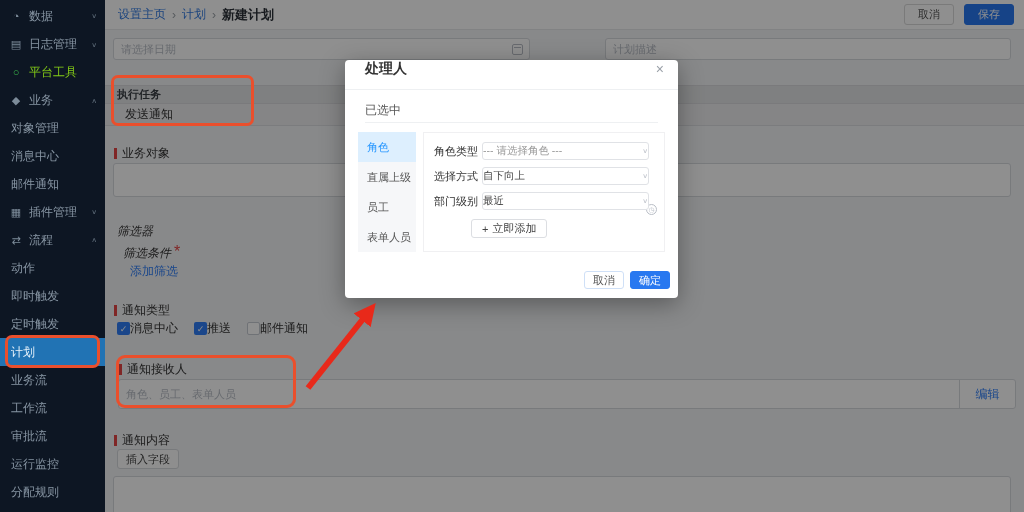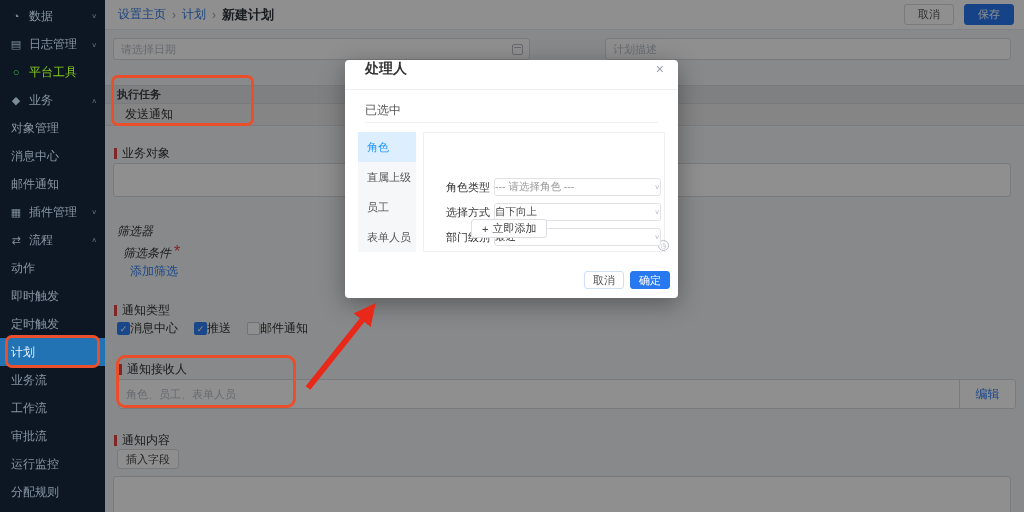--- a/index.html
+++ b/index.html
@@ -73,21 +73,21 @@
   #modal-title { font-size:14px; font-weight:bold; color:#333; }
   #modal-close { margin-left:auto; color:#9aa0a8; font-size:14px; cursor:pointer; line-height:1; }
   #modal-selected { position:absolute; left:20px; top:42px; font-size:12px; color:#555; }
   #modal-divider2 { position:absolute; left:20px; top:62px; width:293px; height:1px; background:#eef0f2; }
 
   #modal-tabs { position:absolute; left:13px; top:72px; width:58px; height:120px; background:#f6f7f9; }
   .mtab { height:30px; display:flex; align-items:center; padding-left:9px; font-size:11px; color:#555; cursor:pointer; white-space:nowrap; }
   .mtab.active { background:#ddeffe; color:#2797ff; }
 
   #modal-panel { position:absolute; left:78px; top:72px; width:242px; height:120px; background:#fff; border:1px solid #f0f0f2; }
-  .frow { position:absolute; left:12px; height:18px; display:flex; align-items:center;margin-top:36px; }
+  .frow { position:absolute; left:0; height:18px; display:flex; align-items:center; }
   .frow .flabel { width:48px; margin-left:10px; font-size:11px; color:#333; }
   .select { width:167px; height:18px; border:1px solid #e0e2e6; border-radius:3px; background:#fff; display:flex; align-items:center; padding:0 0; font-size:10.5px; color:#444; cursor:pointer; }
   .select .sval { flex:1; white-space:nowrap; overflow:hidden; }
   .select .sval.ph { color:#999; }
   .select .schev { font-size:8px; color:#c0c4cc; transform:scaleY(.8); }
   .clock-help { position:absolute; left:222px; top:3px; width:11px; height:11px; border:1px solid #b9bec6; border-radius:50%; font-size:7px; color:#b9bec6; display:flex; align-items:center; justify-content:center; cursor:pointer; }
   #add-now-btn { position:absolute; left:47px; top:86px; height:19px; padding:0 10px; border:1px solid #dcdee2; border-radius:3px; background:#fff; font-size:11px; color:#444; display:inline-flex; align-items:center; gap:4px; cursor:pointer; }
   #modal-footer { position:absolute; right:8px; bottom:9px; display:flex; gap:6px; }
   .mbtn { height:18px; padding:0 8px; font-size:11px; border-radius:3px; display:flex; align-items:center; cursor:pointer; }
   .mbtn.ghost { background:#fff; border:1px solid #cfe0f7; color:#555; }

